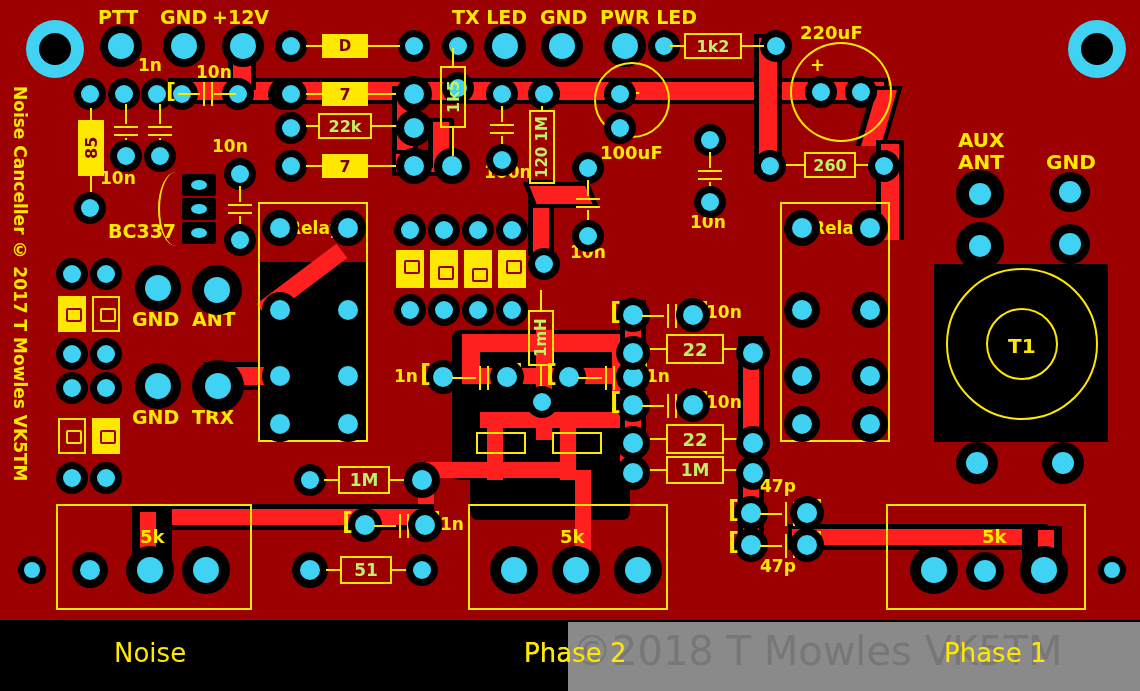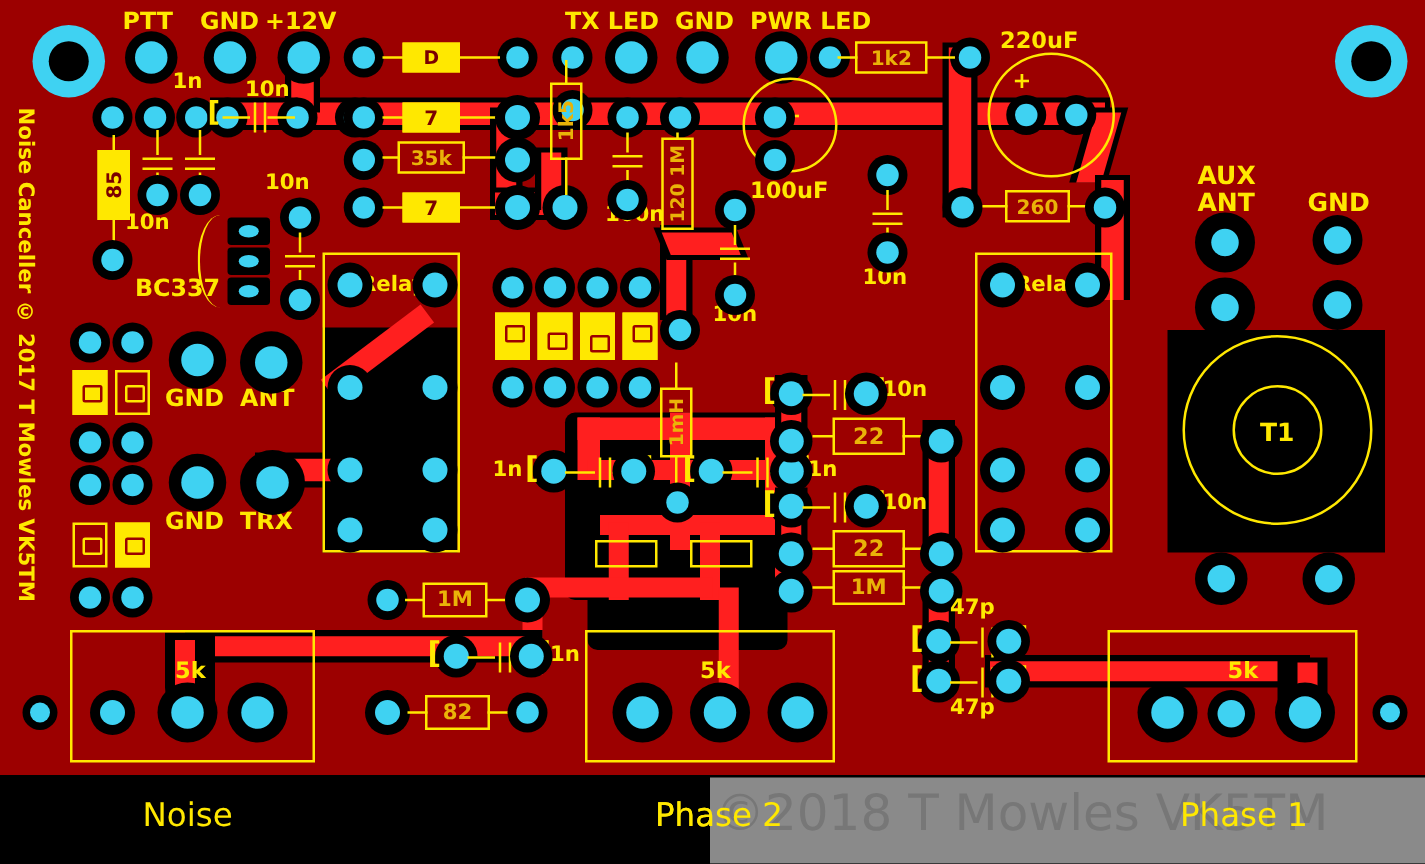--- a/index.html
+++ b/index.html
@@ -13,21 +13,21 @@
   .pad i{display:block;border-radius:50%;background:#3fd2f2;}
   .pad.sq{border-radius:3px;}
   .ring{position:absolute;border-radius:50%;background:#3fd2f2;display:flex;align-items:center;justify-content:center;}
   .ring i{display:block;border-radius:50%;background:#000;}
   .trace{position:absolute;background:#ff1f1f;}
   .tracewrap{position:absolute;background:#000;}
   .blk{position:absolute;background:#000;}
   .ysil{position:absolute;border:2px solid #ffe800;box-sizing:border-box;}
   .yline{position:absolute;background:#ffe800;}
   .lbl{position:absolute;color:#ffe800;white-space:nowrap;font-weight:bold;letter-spacing:0px;}
-  .res{position:absolute;border:2px solid #ffe800;box-sizing:border-box;color:#eab308;
+  .res{position:absolute;border:2px solid #ffe800;box-sizing:border-box;color:#bef264;
        display:flex;align-items:center;justify-content:center;font-weight:bold;background:transparent;}
   .res.filled{background:#ffe800;color:#7a0000;}
   .resv{writing-mode:vertical-rl;transform:rotate(180deg);}
   .diode{position:absolute;background:#ffe800;border:2px solid #ffe800;box-sizing:border-box;}
   .diode .inner{position:absolute;border:2px solid #9c0000;box-sizing:border-box;border-radius:2px;}
   .diode.open{background:transparent;}
   .diode.open .inner{border-color:#ffe800;}
   .capsym{position:absolute;}
   .capsym .l{position:absolute;background:#ffe800;height:2px;}
   .capsym .p{position:absolute;background:#ffe800;width:2px;}
@@ -275,21 +275,21 @@
     <div class="res filled" style="left:322px;top:82px;width:46px;height:24px;font-size:16px;">7</div>
     <div class="yline" style="left:306px;top:93px;width:18px;height:2px;"></div>
     <div class="yline" style="left:366px;top:93px;width:34px;height:2px;"></div>
     <div class="pad" style="left:396px;top:76px;width:36px;height:36px;">
         <i style="width:20px;height:20px;"></i>
       </div>
 
     <div class="pad" style="left:275px;top:112px;width:32px;height:32px;">
         <i style="width:18px;height:18px;"></i>
       </div>
-    <div class="res" style="left:318px;top:113px;width:54px;height:26px;font-size:16px;">35k</div>
+    <div class="res" style="left:318px;top:113px;width:54px;height:26px;font-size:16px;">22k</div>
     <div class="yline" style="left:306px;top:125px;width:14px;height:2px;"></div>
     <div class="yline" style="left:370px;top:125px;width:30px;height:2px;"></div>
     <div class="pad" style="left:396px;top:110px;width:36px;height:36px;">
         <i style="width:20px;height:20px;"></i>
       </div>
 
     <div class="pad" style="left:275px;top:150px;width:32px;height:32px;">
         <i style="width:18px;height:18px;"></i>
       </div>
     <div class="res filled" style="left:322px;top:154px;width:46px;height:24px;font-size:16px;">7</div>
@@ -711,21 +711,21 @@
     <div class="pad" style="left:126px;top:546px;width:48px;height:48px;">
         <i style="width:26px;height:26px;"></i>
       </div>
     <div class="pad" style="left:182px;top:546px;width:48px;height:48px;">
         <i style="width:26px;height:26px;"></i>
       </div>
 
     <div class="pad" style="left:292px;top:552px;width:36px;height:36px;">
         <i style="width:20px;height:20px;"></i>
       </div>
-    <div class="res" style="left:340px;top:556px;width:52px;height:28px;font-size:17px;">82</div>
+    <div class="res" style="left:340px;top:556px;width:52px;height:28px;font-size:17px;">51</div>
     <div class="yline" style="left:326px;top:569px;width:16px;height:2px;"></div>
     <div class="yline" style="left:390px;top:569px;width:18px;height:2px;"></div>
     <div class="pad" style="left:406px;top:554px;width:32px;height:32px;">
         <i style="width:18px;height:18px;"></i>
       </div>
 
     <div class="lbl" style="left:440px;top:514px;font-size:17px;">1n</div>
     <div class="pad" style="left:348px;top:508px;width:34px;height:34px;">
         <i style="width:20px;height:20px;"></i>
       </div>

